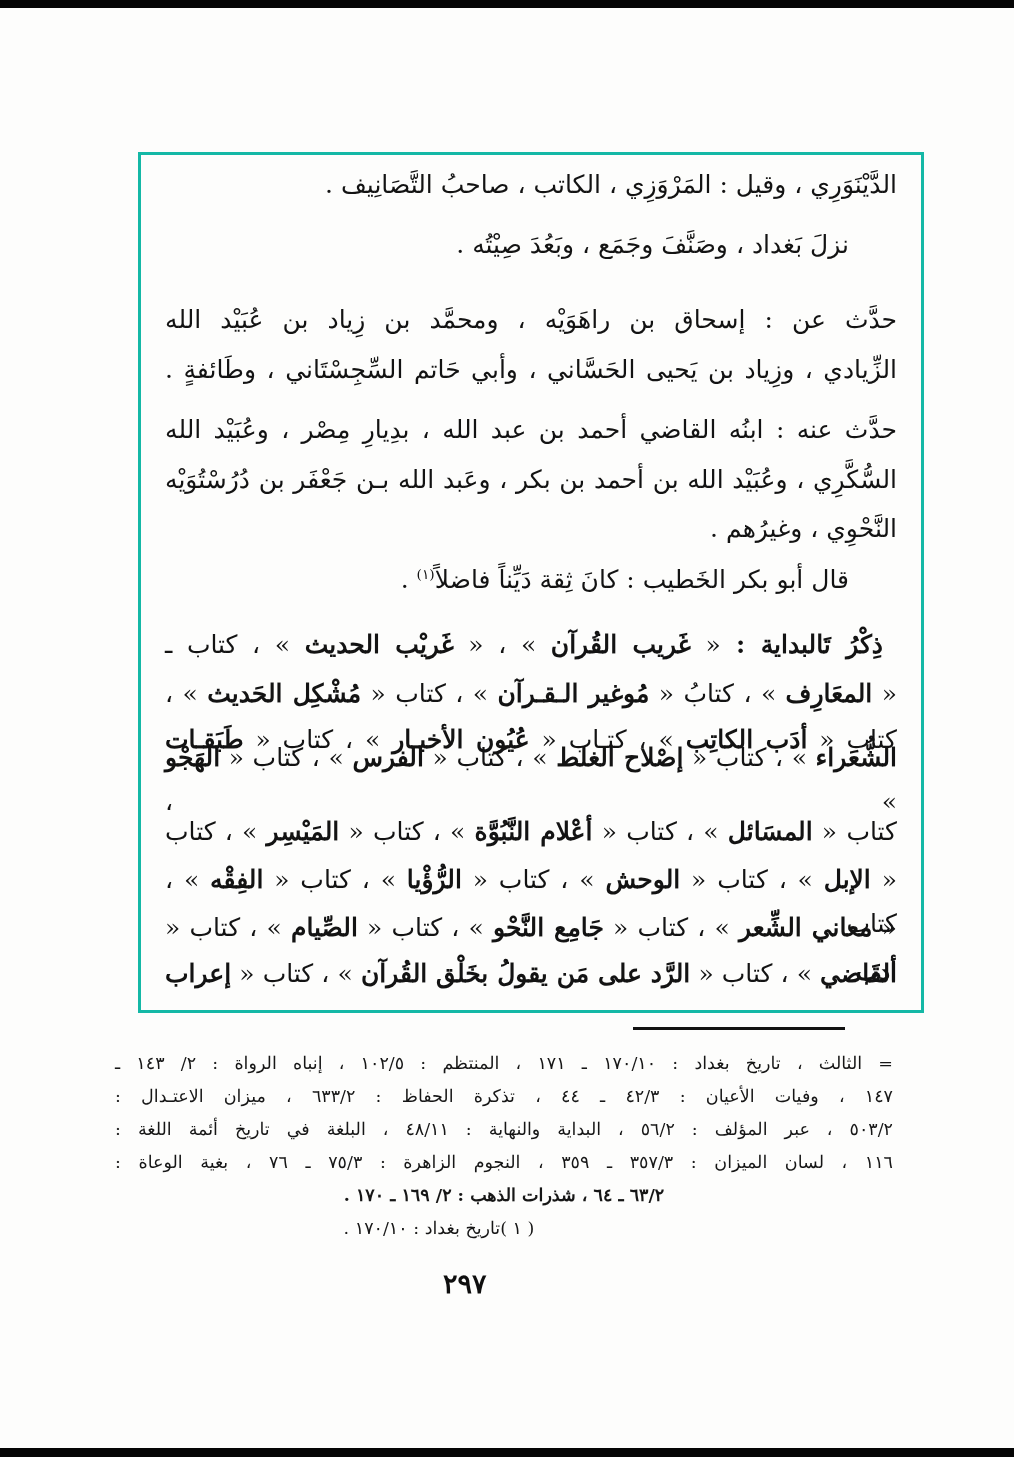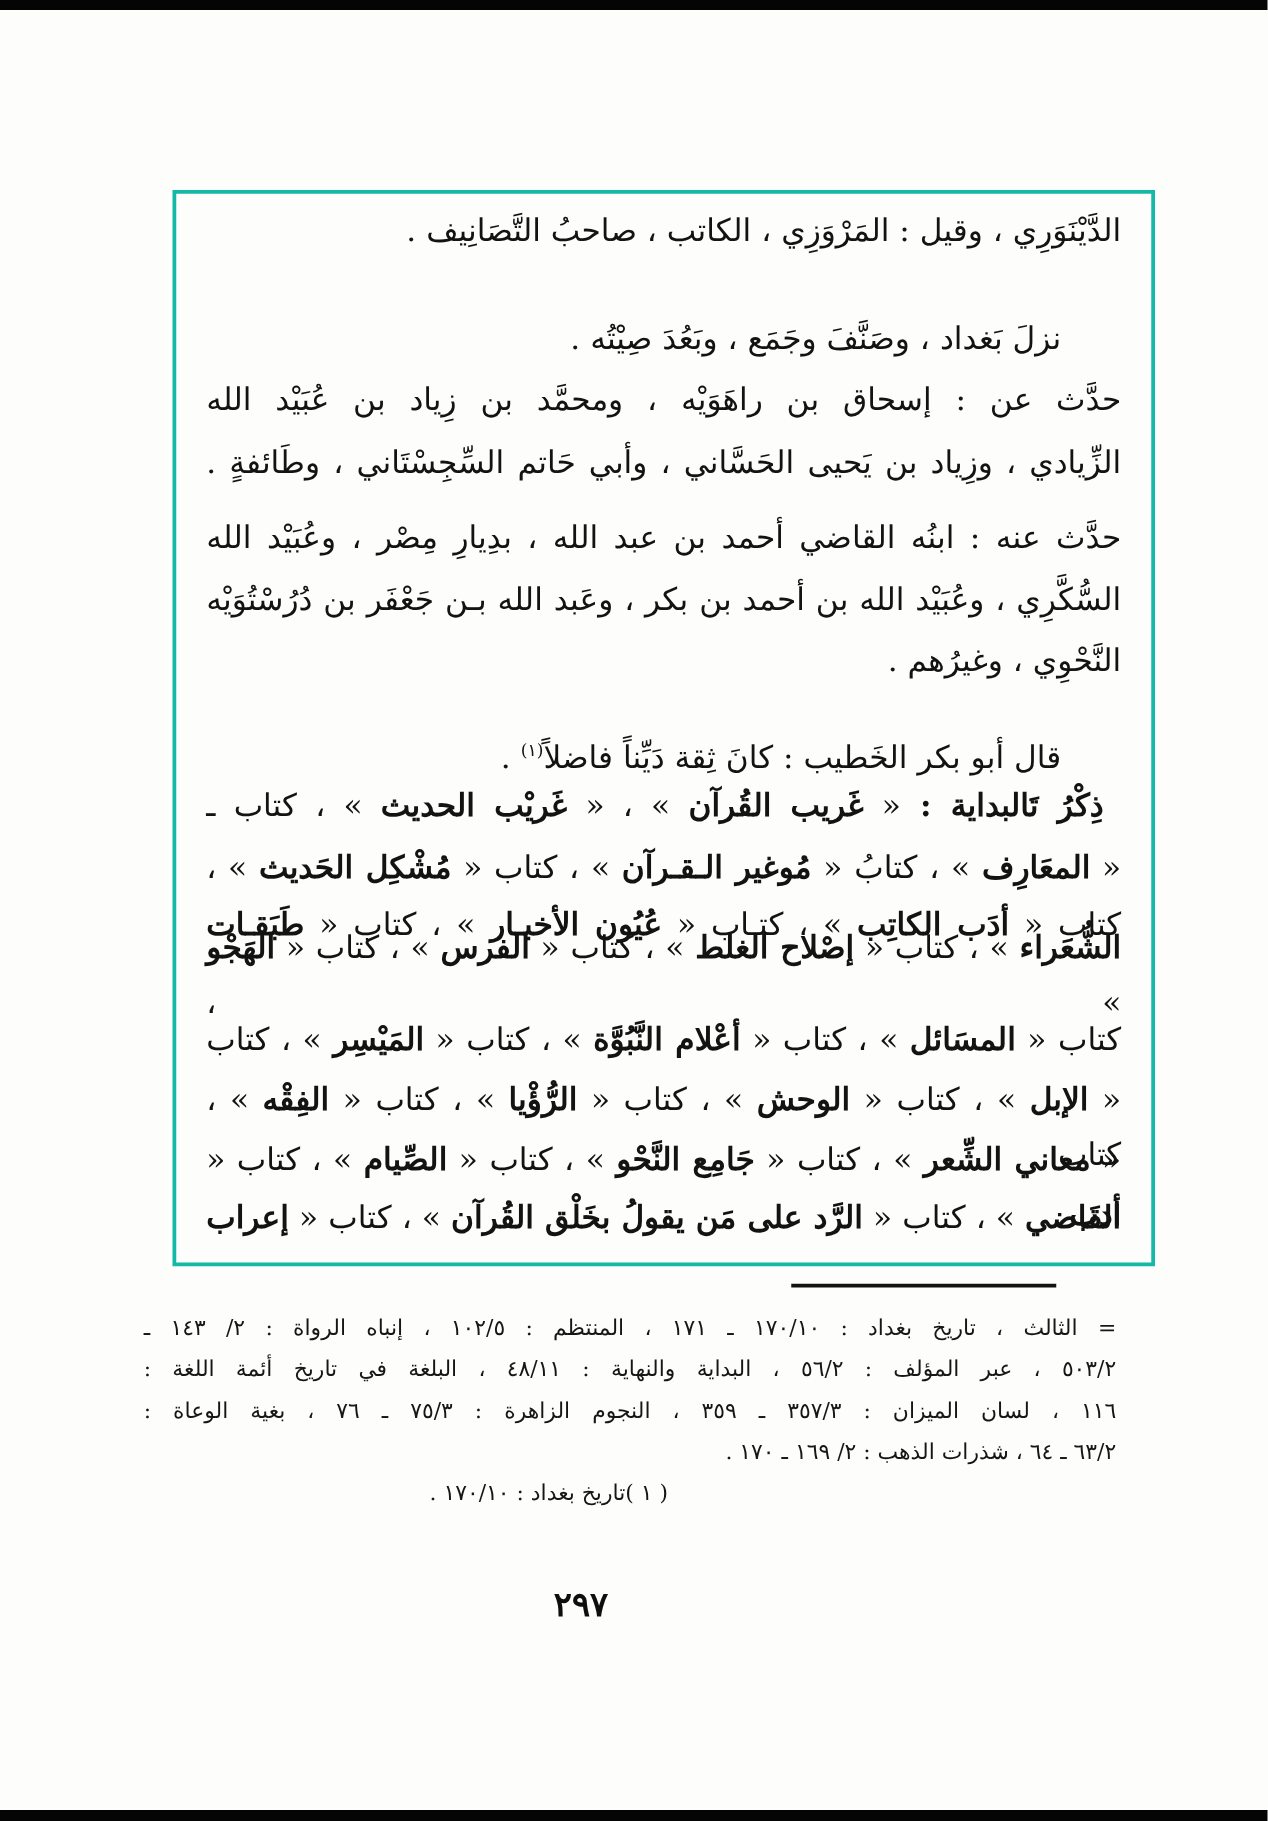--- a/index.html
+++ b/index.html
@@ -18,22 +18,22 @@
     border:3px solid #14b8a6;background:transparent;padding-left:16px;
   }
   .ln{
     position:absolute;left:24px;right:24px;
     direction:rtl;unicode-bidi:plaintext;
     font-size:25px;line-height:44px;white-space:nowrap;
     color:#131313;
   }
   .jst{text-align:justify;text-align-last:justify;-moz-text-align-last:justify;white-space:normal;}
   .ral{text-align:right;}
-  .lal{text-align:right;}
-  .pr48{padding-right:48px;margin-top:26px;}
+  .lal{text-align:center;font-weight:bold;}
+  .pr48{padding-right:48px;}
   .pr14{padding-right:14px;}
   .b{font-weight:bold;}
   sup{font-size:0.55em;vertical-align:super;line-height:0;}
 
   
   #fnsep{position:absolute;left:633px;top:1027px;width:212px;height:3px;background:#121212;}
   #footnotes{position:absolute;left:115px;top:1047px;width:778px;direction:rtl;}
   .fln{
     direction:rtl;font-size:17.5px;line-height:33px;color:#161616;
   }
@@ -68,20 +68,21 @@
   <div class="ln jst" style="top:655px"><span>كتاب « </span><span class="b">المسَائل</span><span> » ، كتاب « </span><span class="b">أعْلام النَّبُوَّة</span><span> » ، كتاب « </span><span class="b">المَيْسِر</span><span> » ، كتاب</span></div>
   <div class="ln jst" style="top:703px"><span>« </span><span class="b">الإبل</span><span> » ، كتاب « </span><span class="b">الوحش</span><span> » ، كتاب « </span><span class="b">الرُّؤْيا</span><span> » ، كتاب « </span><span class="b">الفِقْه</span><span> » ، كتاب</span></div>
   <div class="ln jst" style="top:751px"><span>« </span><span class="b">معاني الشِّعر</span><span> » ، كتاب « </span><span class="b">جَامِع النَّحْو</span><span> » ، كتاب « </span><span class="b">الصِّيام</span><span> » ، كتاب « </span><span class="b">أدب</span></div>
   <div class="ln jst" style="top:797px"><span class="b">القَاضي</span><span> » ، كتاب « </span><span class="b">الرَّد على مَن يقولُ بخَلْق القُرآن</span><span> » ، كتاب « </span><span class="b">إعراب</span></div>
 </div>
 
 <div id="fnsep"></div>
 
 <div id="footnotes">
   <div class="fln fjst">= الثالث ، تاريخ بغداد : ١٧٠/١٠ ـ ١٧١ ، المنتظم : ١٠٢/٥ ، إنباه الرواة : ٢/ ١٤٣ ـ</div>
+  <div class="fln fjst">١٤٧ ، وفيات الأعيان : ٤٢/٣ ـ ٤٤ ، تذكرة الحفاظ : ٦٣٣/٢ ، ميزان الاعتـدال :</div>
   <div class="fln fjst">٥٠٣/٢ ، عبر المؤلف : ٥٦/٢ ، البداية والنهاية : ٤٨/١١ ، البلغة في تاريخ أئمة اللغة :</div>
   <div class="fln fjst">١١٦ ، لسان الميزان : ٣٥٧/٣ ـ ٣٥٩ ، النجوم الزاهرة : ٧٥/٣ ـ ٧٦ ، بغية الوعاة :</div>
   <div class="fln lal">٦٣/٢ ـ ٦٤ ، شذرات الذهب : ٢/ ١٦٩ ـ ١٧٠ .</div>
   <div class="fln find">( ١ )تاريخ بغداد : ١٧٠/١٠ .</div>
 </div>
 
 <div id="pageno">٢٩٧</div>
 
 <div id="bar-bottom" class="scan-bar"></div>
 

